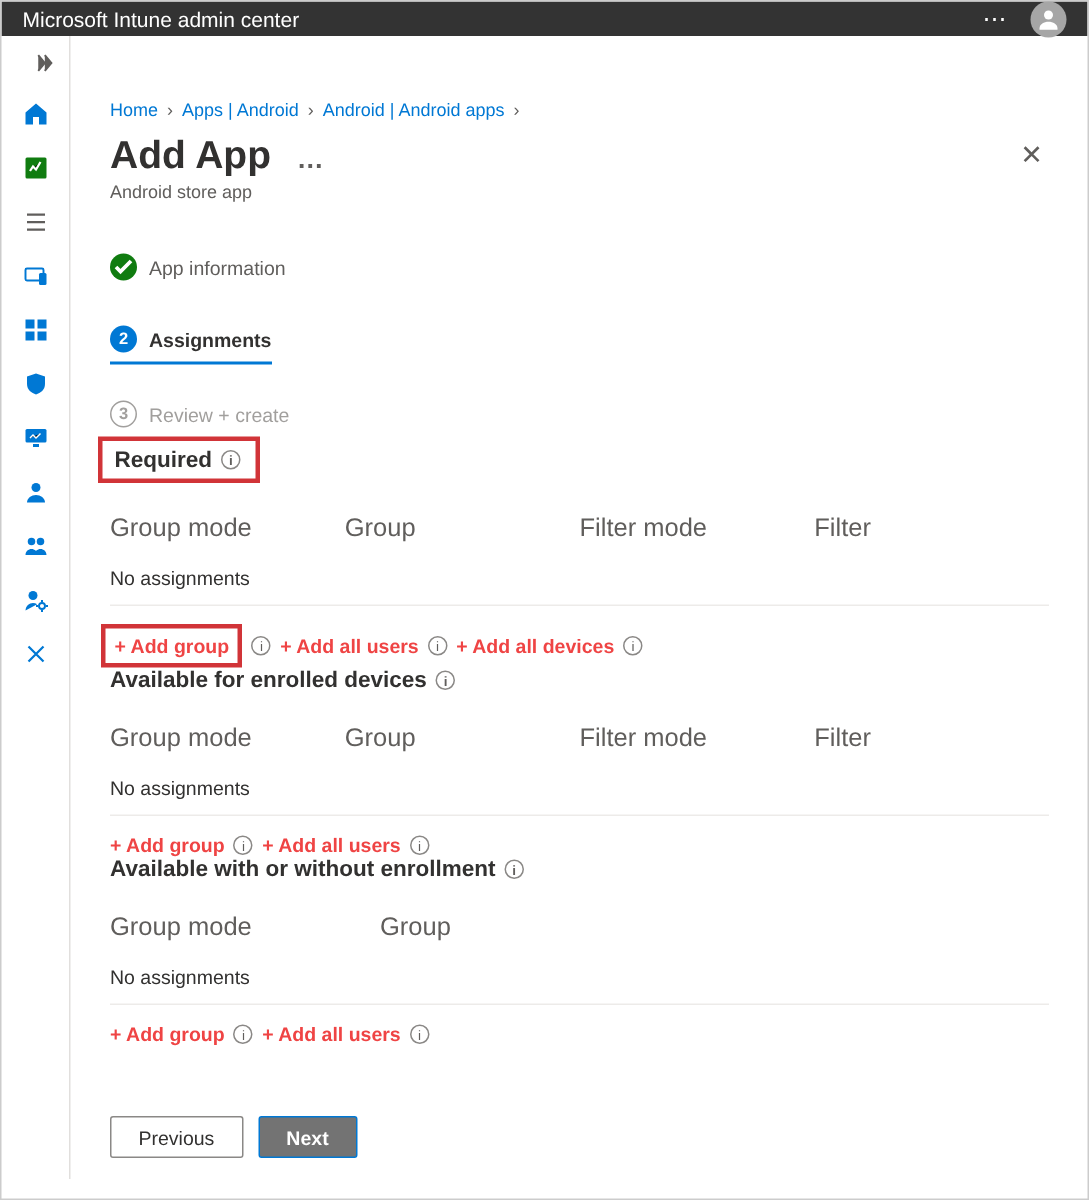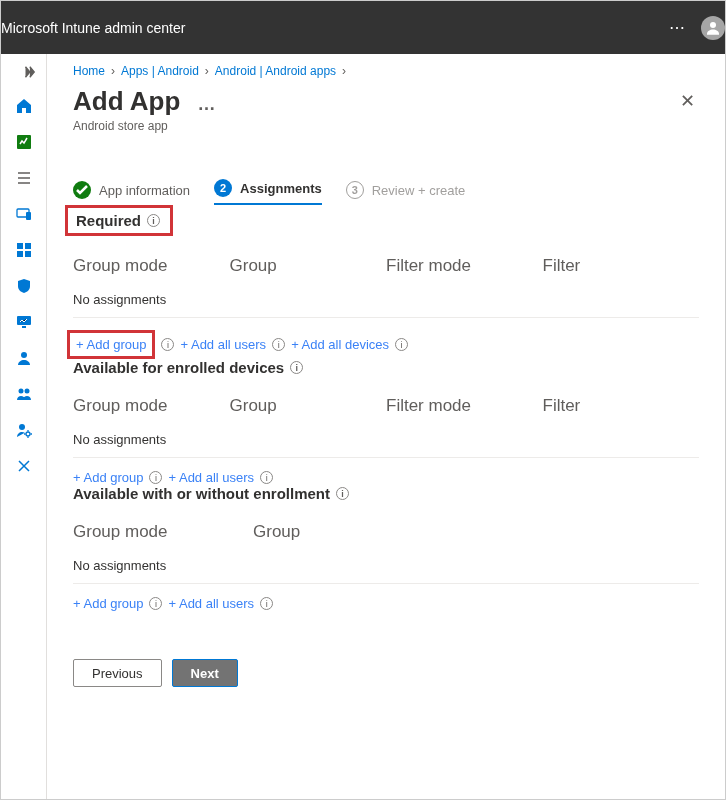--- a/index.html
+++ b/index.html
@@ -1,54 +1,54 @@
 <!DOCTYPE html>
 <html><head>
   <meta charset="utf-8">
   <style>
     * { box-sizing: border-box; margin: 0; padding: 0; }
     body { font-family: "Segoe UI", -apple-system, sans-serif; font-size: 13px; color: #323130; background: #fff; width: 726px; height: 800px; overflow: hidden; border: 1px solid #ccc; }
-    .titlebar { background: #333333; color: #fff; height: 53px; display: flex; align-items: center; padding: 0 0; justify-content: space-between; }
+    .titlebar { background: #333333; color: #fff; height: 23px; display: flex; align-items: center; padding: 0 14px; justify-content: space-between; }
     .titlebar-left { font-size: 14px; font-weight: 400; }
     .titlebar-right { display: flex; align-items: center; gap: 14px; }
     .dots { color: #fff; font-size: 16px; letter-spacing: 2px; cursor: pointer; }
     .avatar { width: 24px; height: 24px; border-radius: 50%; background: #a6a6a6; display: flex; align-items: center; justify-content: center; cursor: pointer; }
     .avatar svg { width: 18px; height: 18px; fill: #fff; }
     .shell { display: flex; height: calc(800px - 38px); }
     .sidenav { width: 46px; border-right: 1px solid #e1dfdd; display: flex; flex-direction: column; align-items: center; padding-top: 4px; gap: 4px; }
     .sidenav .collapse { width: 100%; height: 28px; display:flex; align-items:center; justify-content:flex-end; padding-right:10px; cursor:pointer; color:#605e5c;}
     .navicon { width: 46px; height: 32px; display: flex; align-items: center; justify-content: center; cursor: pointer; }
     .navicon svg { width: 16px; height: 16px; }
     .content { flex: 1; padding: 10px 26px 14px 26px; overflow:auto; position:relative;}
-    .breadcrumb { font-size: 12px; color: #0078d4; display: flex; align-items: center; gap: 6px; flex-wrap: wrap; margin-bottom: 8px;}
+    .breadcrumb { font-size: 12px; color: #0078d4; display: flex; align-items: center; gap: 6px; flex-wrap: wrap; margin-bottom: 8px; margin-top: 32px;}
     .breadcrumb a { color: #0078d4; text-decoration: none; cursor:pointer;}
     .breadcrumb .sep { color: #605e5c; }
     .page-header { display: flex; justify-content: space-between; align-items: flex-start; }
     .page-title { font-size: 26px; font-weight: 600; }
     .page-title .ellipsis { font-size: 18px; color: #605e5c; margin-left: 10px; cursor:pointer; letter-spacing:2px;}
     .page-sub { color: #605e5c; font-size: 12px; margin-top: 2px; }
     .close-x { font-size: 18px; color: #605e5c; cursor: pointer; padding:4px;}
-    .tabs { display: flex; gap: 24px; margin-top: 46px; border-bottom: 0px solid #edebe9; align-items:flex-end;}
+    .tabs { display: flex; gap: 24px; margin-top: 34px; border-bottom: 0px solid #edebe9; align-items:flex-start;flex-direction:column;}
     .tab { display: flex; align-items: center; gap: 8px; padding-bottom: 6px; font-size: 13px; color: #605e5c; cursor: pointer; }
     .tab.active { color: #323130; font-weight: 600; border-bottom: 2px solid #0078d4; }
     .tab .stepnum { width: 18px; height: 18px; border-radius: 50%; display: inline-flex; align-items:center; justify-content:center; font-size: 11px; font-weight:600;}
     .tab .stepnum.done { background:#107c10; color:#fff;}
     .tab .stepnum.cur { background:#0078d4; color:#fff;}
     .tab .stepnum.pend { border:1px solid #a19f9d; color:#a19f9d; background:#fff;}
     .tab.disabled {color:#a19f9d;}
     .section { }
     .section-head { font-weight: 700; font-size: 15px; display:inline-flex; align-items:center; gap:6px;}
     .info-icon { display:inline-flex; width:13px; height:13px; border:1px solid #8a8886; border-radius:50%; color:#605e5c; font-size:9px; align-items:center; justify-content:center; cursor:pointer;}
     .redbox { border: 3px solid #d13438; padding: 4px 10px 4px 8px; margin-left:-8px; }
     .tbl { width: 100%; margin-top: 14px; }
     .tbl-head { display: flex; font-size: 17px; color: #605e5c; padding: 6px 0; }
     .tbl-head .col, .tbl-row .col { flex: 1; }
     .tbl-empty { padding: 10px 0; color:#323130; border-bottom: 1px solid #edebe9;}
     .actions { display:flex; gap: 6px; align-items:center; margin-top: 12px; font-size: 13px; color:#0078d4; flex-wrap:wrap;}
-    .action-link { color:#3b82f6; cursor:pointer; display:inline-flex; align-items:center; gap:4px;}
+    .action-link { color:#ef4444; cursor:pointer; display:inline-flex; align-items:center; gap:4px;font-weight:bold;}
     .action-link.red { border: 3px solid #d13438; padding: 4px 6px; margin-left:-6px;}
     .footer { position: sticky; bottom: 0; left:16px; background:#fff; padding: 14px 0 0 0; margin-top: 34px; display:flex; gap:10px;}
     .btn { height: 28px; padding: 0 18px; font-size: 13px; border-radius: 2px; cursor:pointer; display:inline-flex; align-items:center;}
     .btn-default { background:#fff; border:1px solid #8a8886; color:#323130;}
     .btn-primary { background:#737373; border:1px solid #0078d4; color:#fff; font-weight:600;}
     .checkmark { width:16px; height:16px;}
     .tbl2col .col:first-child{flex:0 0 180px;}
   </style>
 </head>
 <body>

